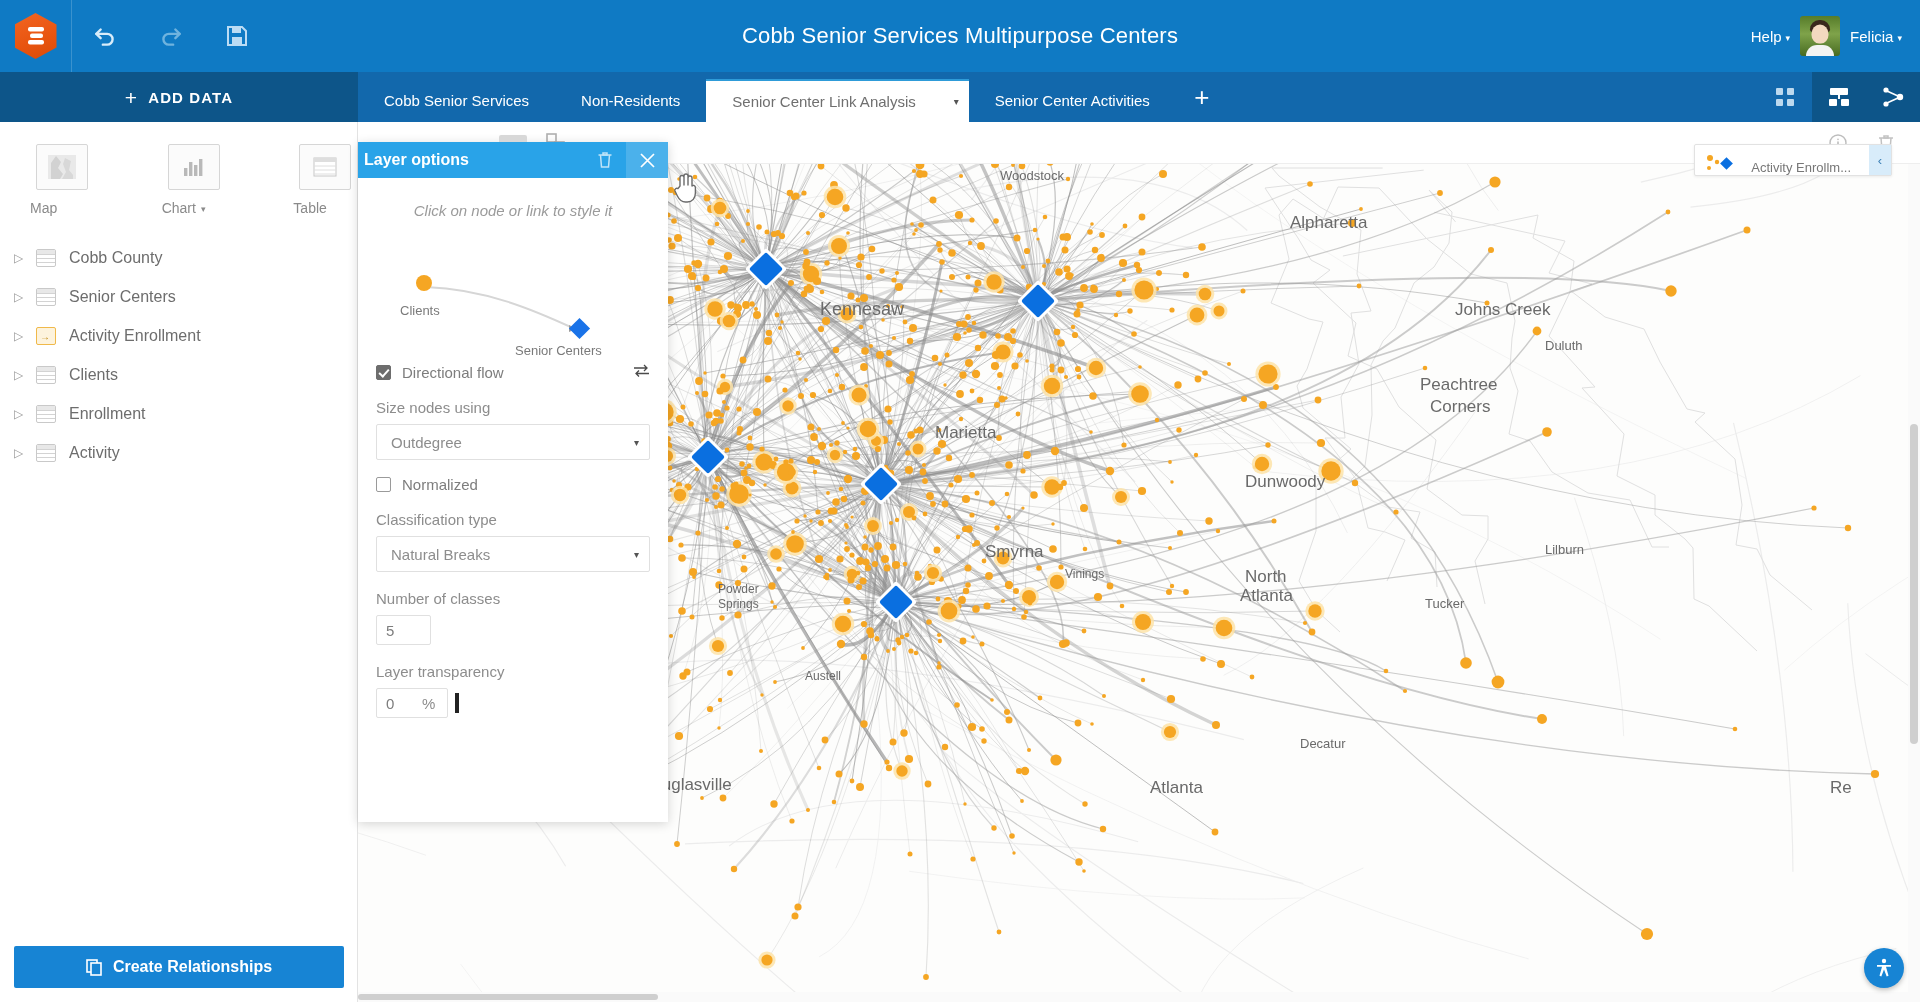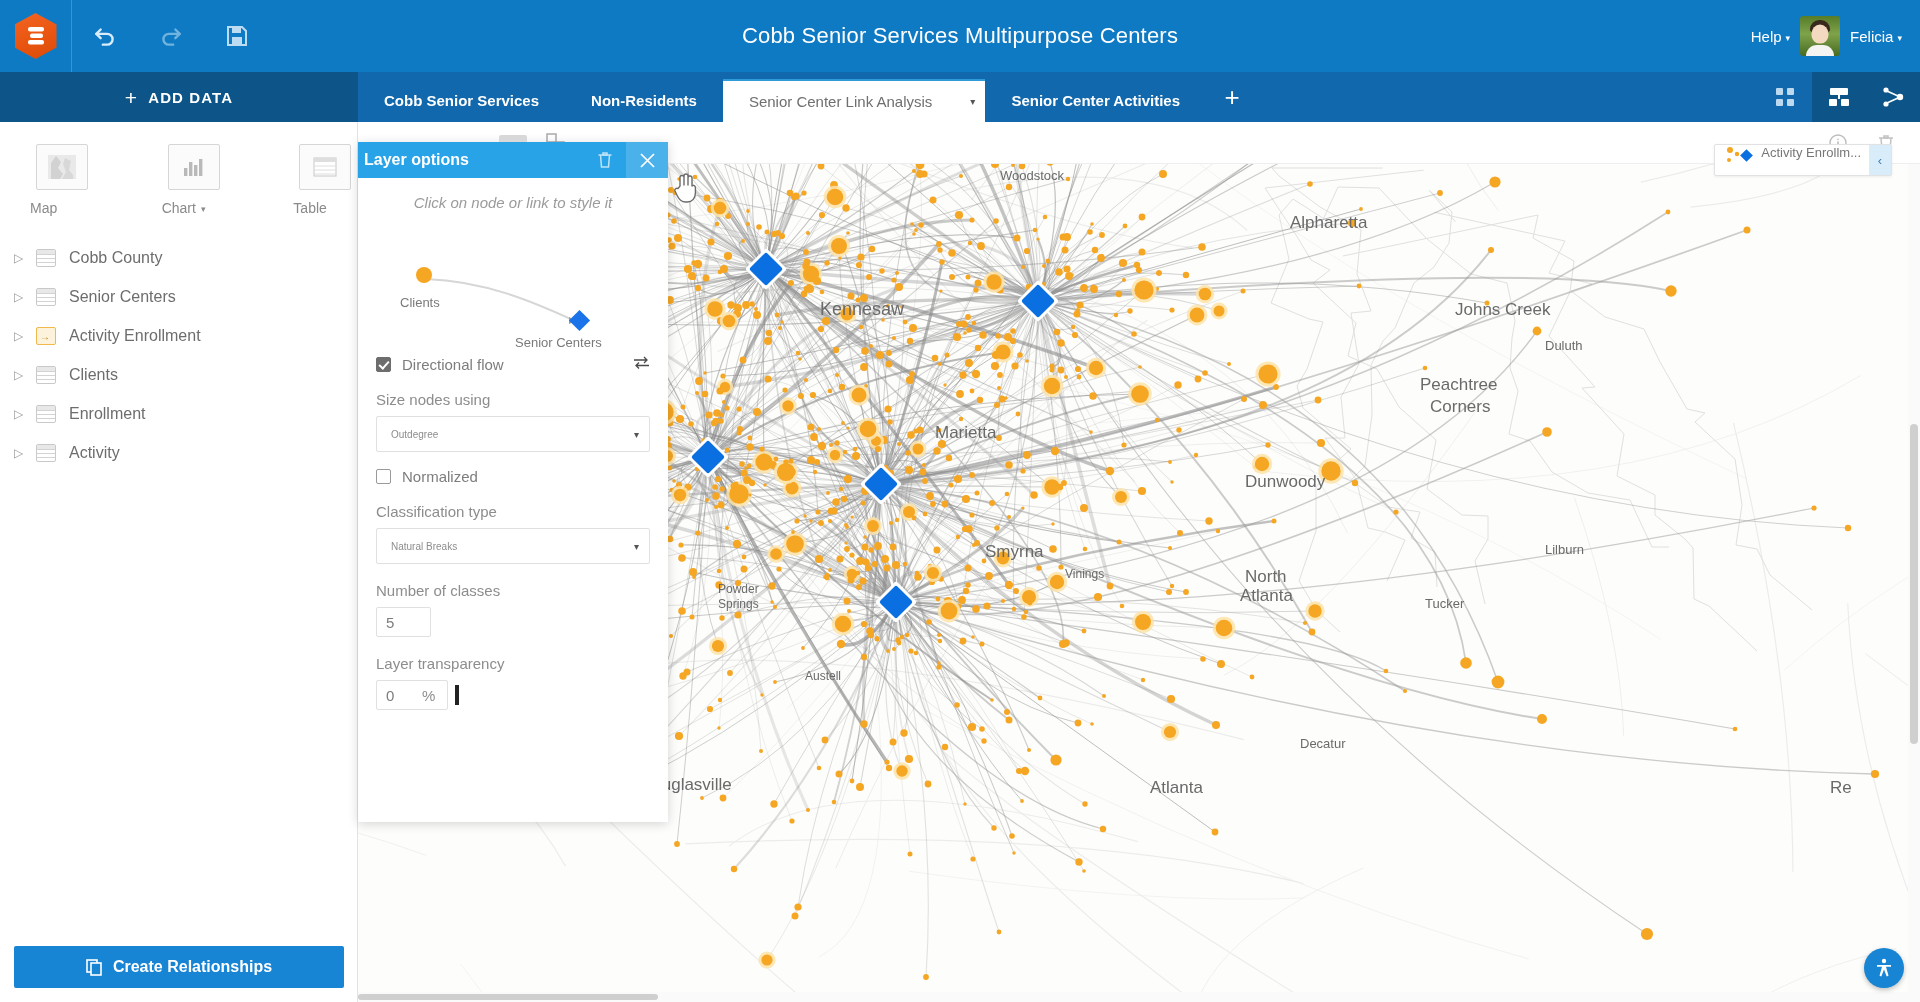--- a/index.html
+++ b/index.html
@@ -75,21 +75,21 @@
   .adddata {
     width: 358px; height: 50px; background:#0d5589;
     display:flex; align-items:center; justify-content:center;
     color:#fff; font-size:15px; font-weight:bold; letter-spacing:1.1px;
     cursor:pointer;
   }
   .adddata .plus { font-size:21px; font-weight:400; margin-right:10px; line-height:1; }
   .tab {
     height:44px; padding: 0 26px;
     display:flex; align-items:center;
-    color:#ffffff; font-size:15px; font-weight:bold; cursor:pointer;
+    color:#ffffff; font-size:15px; font-weight:normal; cursor:pointer;
     white-space:nowrap;
   }
   .tab.active {
     background:#ffffff; color:#6f6f6f; font-weight:normal;
     height:43px; margin-bottom:0; border-top:2px solid #2e9bd8;
     padding-right: 10px;
   }
   .tab.active .tcaret { margin-left:38px; color:#555; font-size:10px; }
   .tab-plus {
     width:52px; height:50px; display:flex; align-items:center; justify-content:center;
@@ -170,22 +170,22 @@
     width:48px; height:42px; display:flex; align-items:center; justify-content:center;
     color:#b4b4b4; cursor:pointer;
   }
   .mt-right { margin-left:auto; display:flex; }
   .map-canvas { position:absolute; top:42px; left:0; right:0; bottom:0; overflow:hidden; }
   .map-canvas svg { display:block; }
 
   .map-legend {
     position:absolute; top:22px; right:28px; height:32px;
     background:#ffffff; border:1px solid #e2e2e2; border-radius:2px;
-    display:flex; align-items:flex-start; padding-left:10px;
-    box-shadow:0 1px 3px rgba(0,0,0,.07); z-index:6;
+    display:flex; align-items:flex-end; padding-left:10px;
+    box-shadow:0 1px 3px rgba(0,0,0,.07); z-index:6;gap:10px;
   }
   .legend-swatch { position:relative; width:34px; height:22px; }
   .legend-text { font-size:13px; color:#777; margin:0 8px 0 2px; white-space:nowrap; }
   .legend-collapse {
     width:22px; height:30px; background:#d8ecfa; color:#3b7fb5;
     display:flex; align-items:center; justify-content:center; font-size:13px; cursor:pointer;
   }
 
   .map-scroll-v {
     position:absolute; right:0; top:42px; bottom:0; width:12px; background:#fafafa; z-index:4;
@@ -214,21 +214,21 @@
   }
   .panel-header {
     height:36px; background:#29a3e8; display:flex; align-items:center;
     padding-left:6px; color:#ffffff;
   }
   .panel-title { font-size:16px; font-weight:bold; flex:1; }
   .ph-btn {
     width:42px; height:36px; display:flex; align-items:center; justify-content:center; cursor:pointer;
   }
   .ph-btn.hl { background:rgba(255,255,255,.16); }
-  .panel-body { padding: 16px 18px 0; }
+  .panel-body { padding: 24px 18px 0; }
   .panel-hint {
     text-align:center; font-size:15px; color:#9b9b9b; font-style:italic; margin-bottom:6px;
   }
   .legend-diagram { height:130px; position:relative; }
   .ld-label { position:absolute; font-size:13px; color:#7a7a7a; }
 
   .chk-row { display:flex; align-items:center; margin: 8px 0 6px; }
   .chk {
     width:15px; height:15px; border:1px solid #9a9a9a; border-radius:2px;
     margin-right:11px; background:#fff; position:relative; cursor:pointer; flex:0 0 auto;
@@ -239,21 +239,21 @@
     border:solid #fff; border-width:0 2px 2px 0; transform:rotate(42deg);
   }
   .chk-label { font-size:15px; color:#7d7d7d; flex:1; }
   .swapicon { color:#555; cursor:pointer; }
 
   .field-label { font-size:15px; color:#8d8d8d; margin: 18px 0 8px; }
   .select {
     height:36px; border:1px solid #e0e0e0; border-radius:2px; background:#fff;
     display:flex; align-items:center; padding:0 10px 0 14px; cursor:pointer;
   }
-  .select .val { flex:1; font-size:10px; color:#8d8d8d; }
+  .select .val { flex:1; font-size:15px; color:#8d8d8d; }
   .select .arw { font-size:10px; color:#555; }
   .numbox {
     width:55px; height:30px; border:1px solid #e0e0e0; border-radius:2px; background:#fff;
     display:flex; align-items:center; padding-left:9px; font-size:15px; color:#7d7d7d;
   }
   .trans-row { display:flex; align-items:center; gap:0; }
   .pct { font-size:15px; color:#8d8d8d; margin-left:-26px; }
   .caret-bar {
     width:4px; height:20px; background:#222; margin-left:20px;
   }

